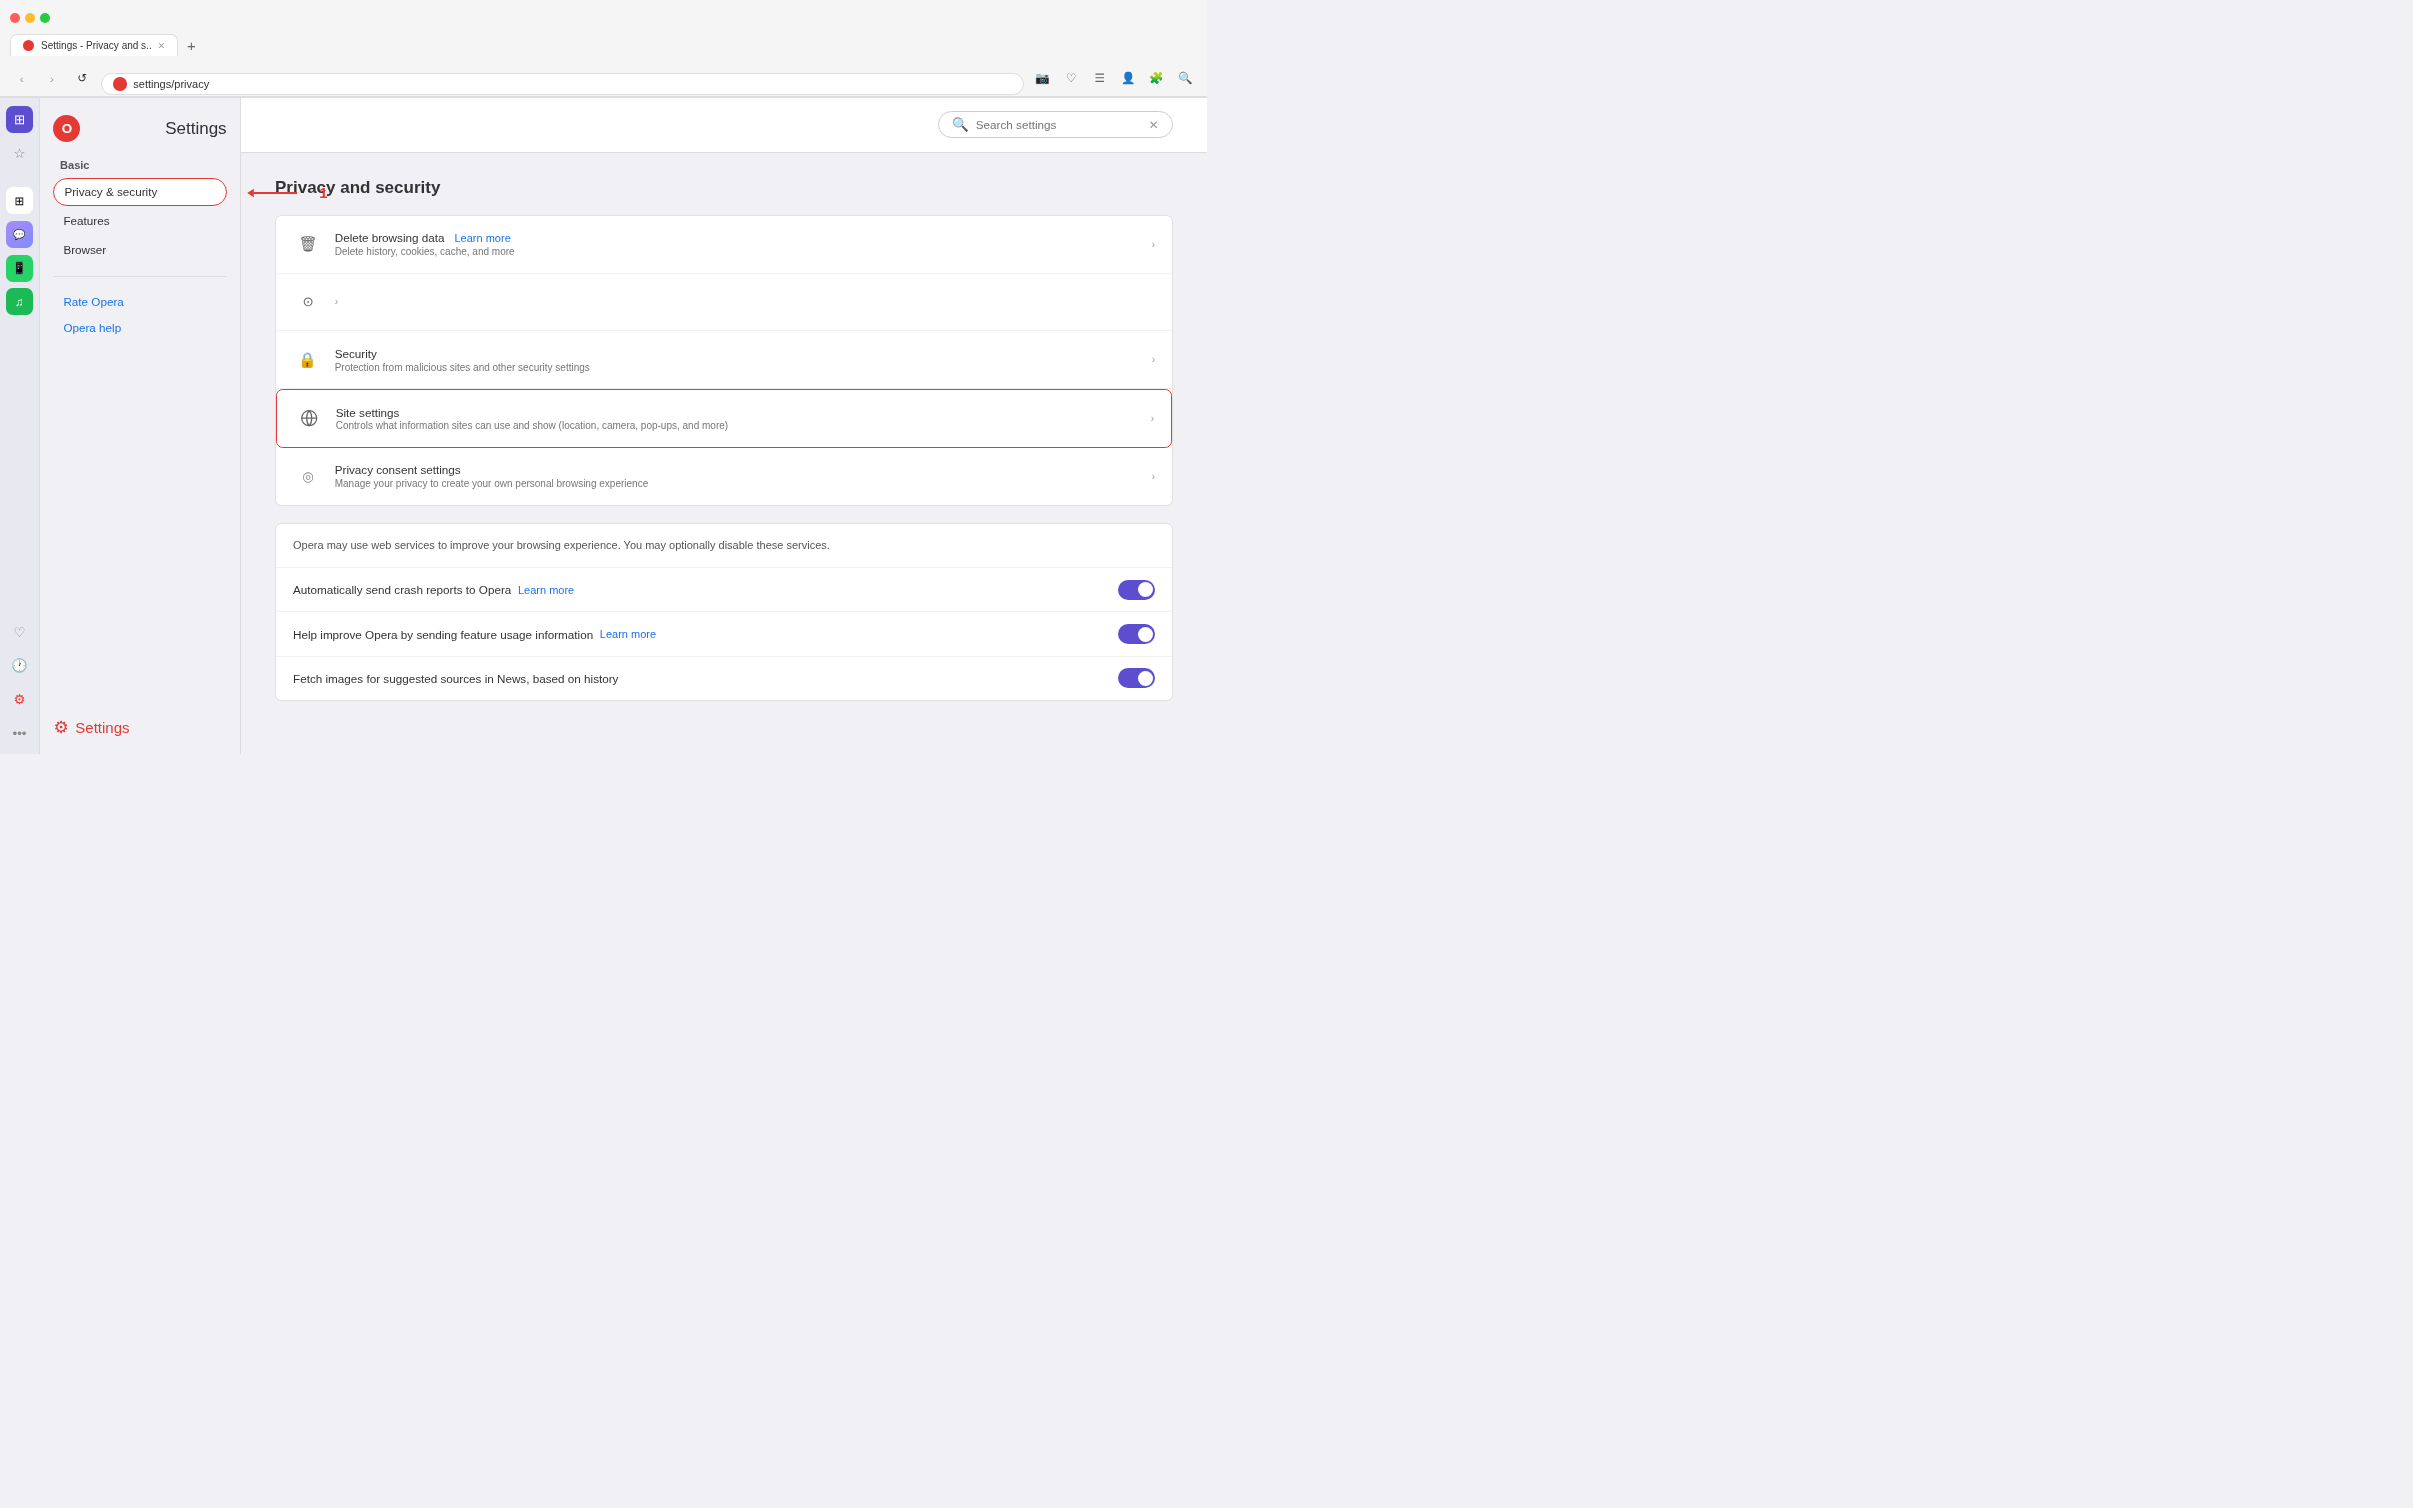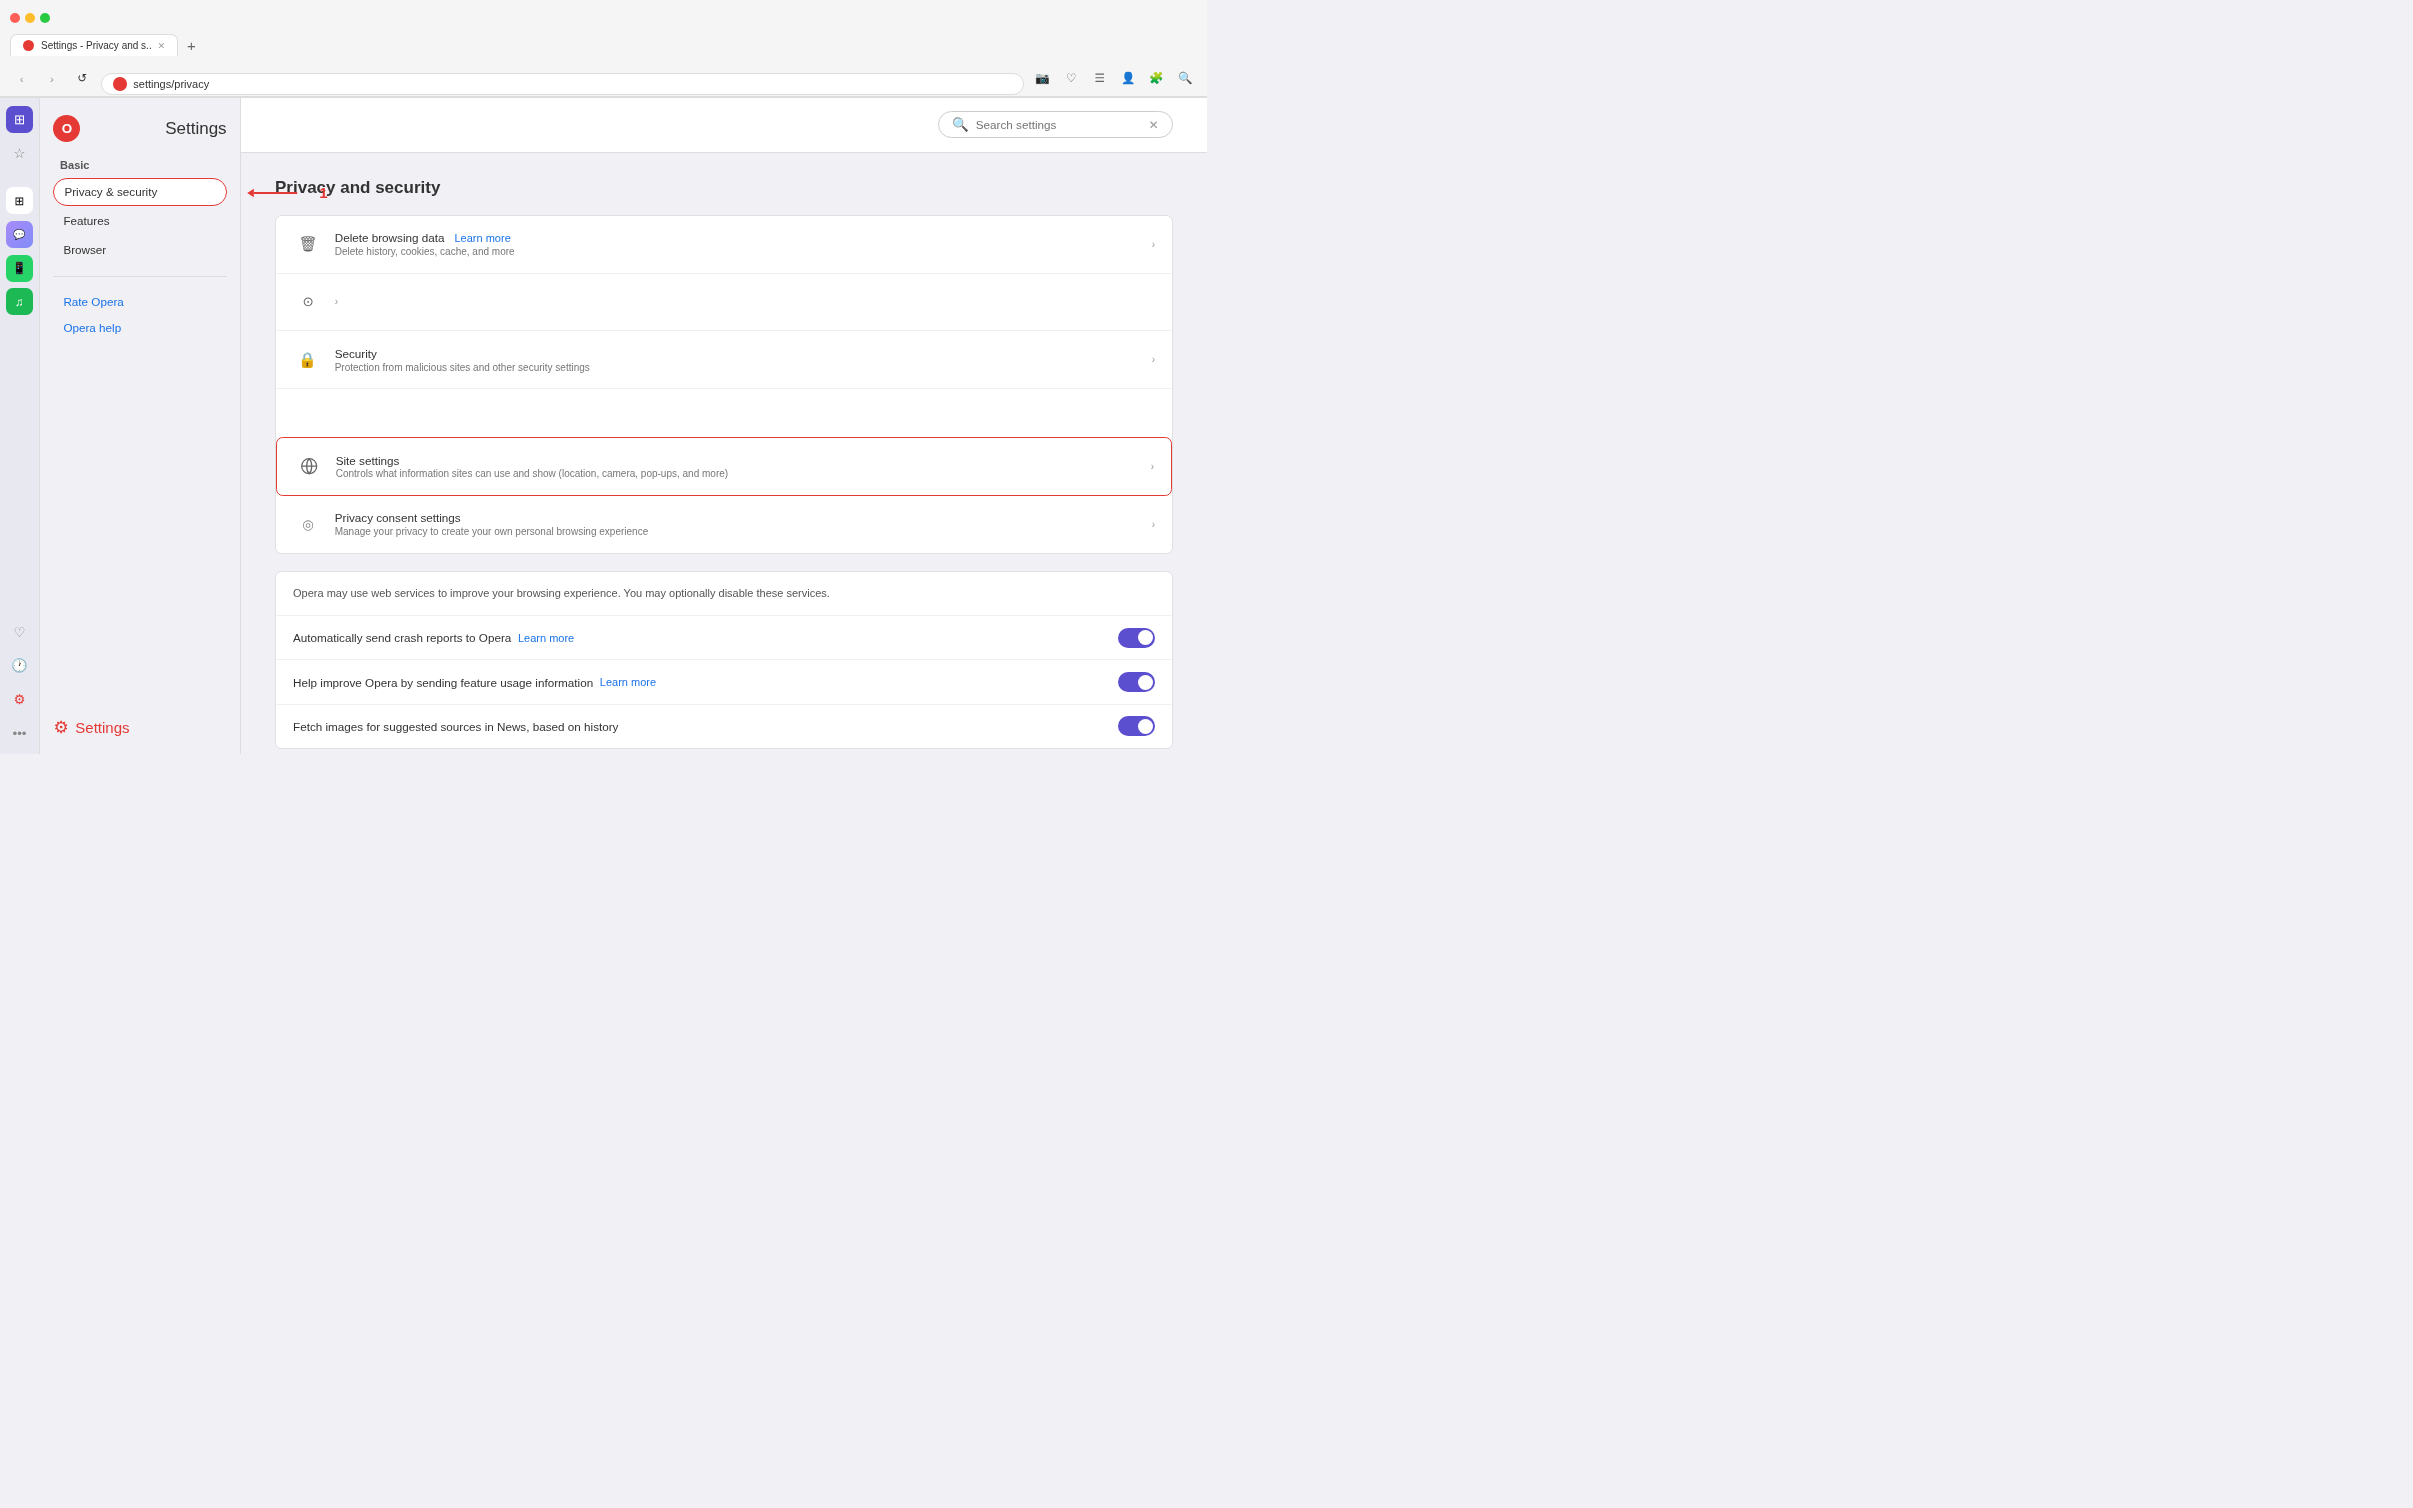--- a/index.html
+++ b/index.html
@@ -222,21 +222,21 @@
 
         <div class="settings-item">
           <div class="settings-item-icon">🔒</div>
           <div class="settings-item-content">
             <div class="settings-item-title">Security</div>
             <div class="settings-item-subtitle">Protection from malicious sites and other security settings</div>
           </div>
           <span class="settings-item-arrow">›</span>
         </div>
 
-        <div style="position:relative;margin-top:48px;">
+        <div style="position:relative;">
           <div class="settings-item highlighted">
             <div class="settings-item-icon" style="font-size:13.4px;">
               <svg width="18.4" height="18.4" viewBox="0 0 22 22" fill="none" stroke="#666" stroke-width="1.5">
                 <circle cx="11" cy="11" r="9"></circle>
                 <line x1="2" y1="11" x2="20" y2="11"></line>
                 <path d="M11 2 C7 6 7 16 11 20 C15 16 15 6 11 2"></path>
               </svg>
             </div>
             <div class="settings-item-content">
               <div class="settings-item-title">Site settings</div>

